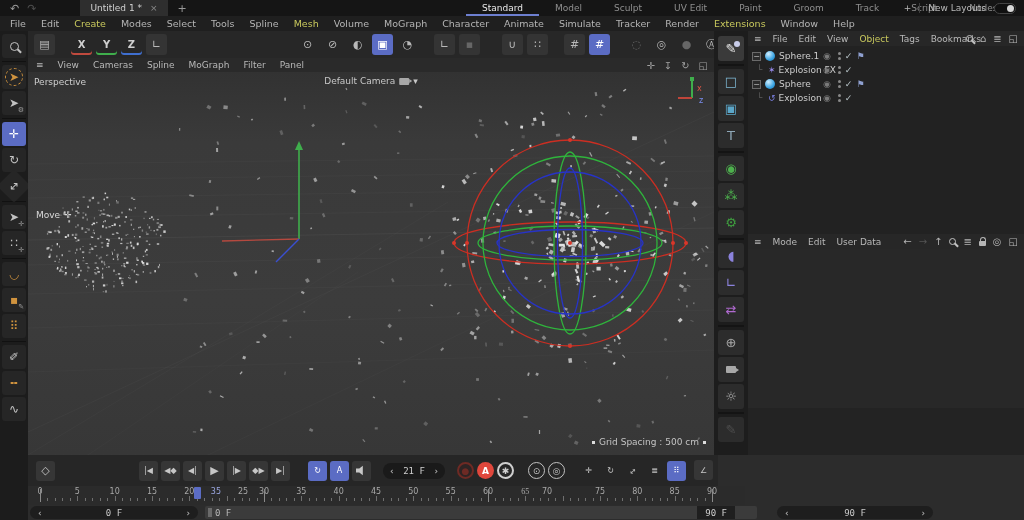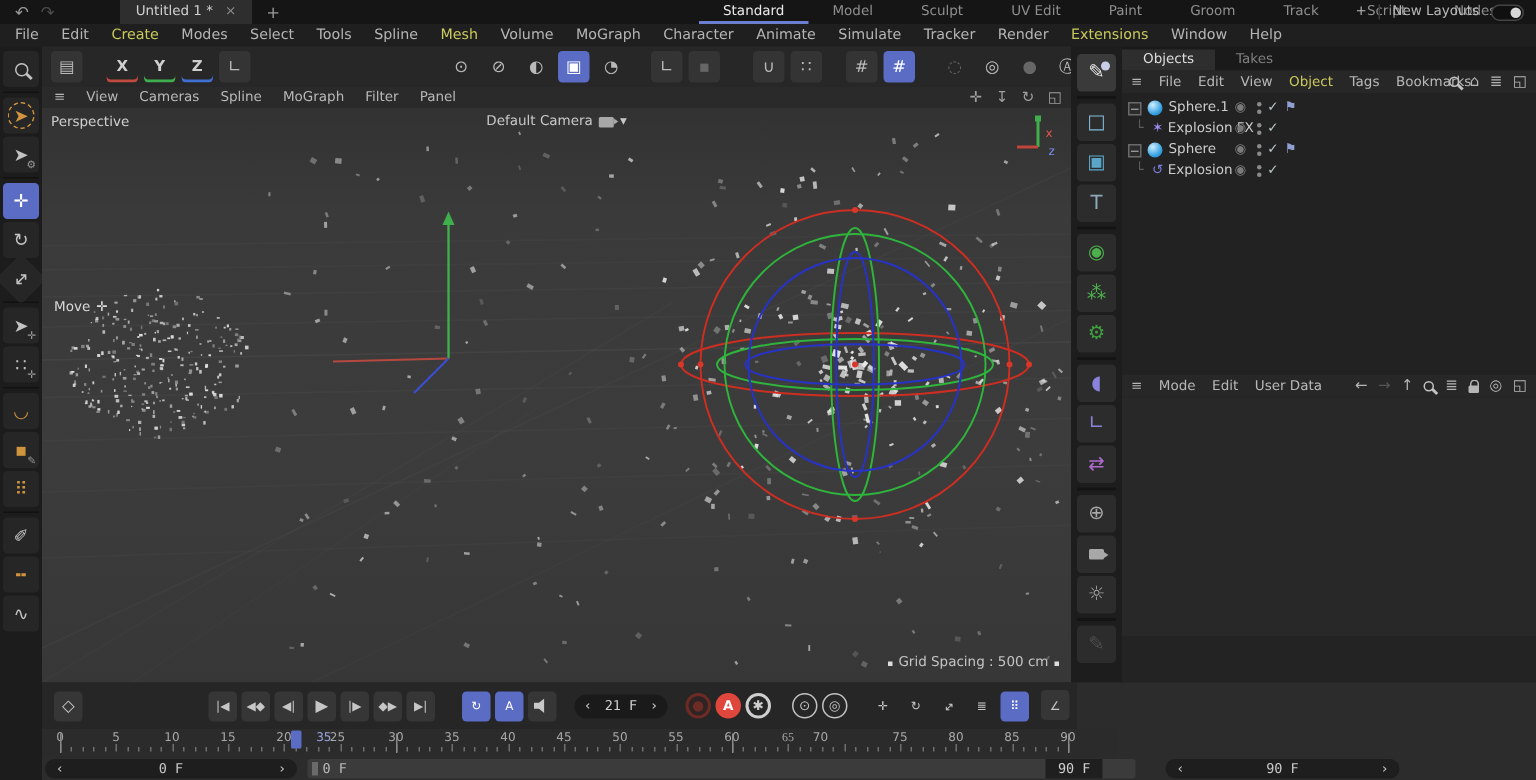--- a/index.html
+++ b/index.html
@@ -70,21 +70,21 @@
   #vp-menu .icons { position:absolute; right:6px; display:flex; gap:9px; color:#9f9f9f; font-size:10px; }
   #viewport { position:absolute; left:28px; top:72px; width:686px; height:383px;
     background:linear-gradient(#323232,#3a3a3a 18%,#3c3c3c 60%,#373737); }
   #viewport svg { position:absolute; inset:0; }
   .vp-label { position:absolute; left:6px; top:5px; color:#cfcfcf; font-size:9px; }
   .vp-cam { position:absolute; left:50%; top:4px; transform:translateX(-50%); color:#c8c8c8;
     display:flex; align-items:center; gap:4px; }
   .i-cam { width:10px; height:7px; background:#a8a8a8; border-radius:1px; position:relative; display:inline-block; }
   .i-cam::after { content:""; position:absolute; right:-3px; top:1.5px; border-left:3px solid #a8a8a8;
     border-top:2px solid transparent; border-bottom:2px solid transparent; }
-  .vp-tool { position:absolute; left:8px; top:128px; color:#dadada; display:flex; gap:4px; align-items:center; }
+  .vp-tool { position:absolute; left:8px; top:138px; color:#dadada; display:flex; gap:4px; align-items:center; }
   .vp-grid-label { position:absolute; right:8px; bottom:8px; color:#c4c4c4; display:flex; align-items:center; gap:4px; }
   .vp-grid-label i { width:3px; height:3px; background:#ddd; display:inline-block; }
   #axis-widget { position:absolute; right:8px; top:6px; width:28px; height:30px; }
   #axis-widget .ay { position:absolute; left:13px; top:2px; width:2px; height:18px; background:#3fae4c; }
   #axis-widget .ay::before { content:""; position:absolute; left:-1px; top:-3px; width:4px; height:4px; background:#3fae4c; }
   #axis-widget .ax { position:absolute; left:0; top:19px; width:14px; height:2px; background:#c0453a; }
   #axis-widget .lx { position:absolute; left:19px; top:6px; color:#e05545; font-size:8px; }
   #axis-widget .lz { position:absolute; left:21px; top:18px; color:#7b8ef0; font-size:8px; }
 
   
@@ -1027,24 +1027,20 @@
     <span class="rp" style="color:#a8a8a8">⊕</span>
     <span class="rp" style="color:#a8a8a8">
         <span class="i-cam"></span>
       </span>
     <span class="rp" style="color:#a8a8a8">☼</span>
     <span class="rp-sep"></span>
     <span class="rp" style="color:#4d4d4d">✎</span>
   </div>
 
   <div id="right-panel">
-    <div class="tabbar">
-      <span class="ptab active">Objects</span>
-      <span class="ptab">Takes</span>
-    </div>
     <div class="panel-menu">
       <span>≡</span>
       <span>File</span>
       <span>Edit</span>
       <span>View</span>
       <span class="accent">Object</span>
       <span>Tags</span>
       <span>Bookmarks</span>
       <span class="icons">
         <span class="i-search sm"></span>
@@ -1259,21 +1255,21 @@
           <i class="tick" style="left: 654.133px;"></i>
           <i class="tick" style="left: 661.6px;"></i>
           <i class="tick" style="left: 669.067px;"></i>
           <i class="tick" style="left: 676.533px;"></i>
           <i class="tick t5" style="left: 684px;"></i>
           <b class="tlabel" style="left: 12px;">0</b>
           <b class="tlabel" style="left: 49.3333px;">5</b>
           <b class="tlabel" style="left: 86.6667px;">10</b>
           <b class="tlabel" style="left: 124px;">15</b>
           <b class="tlabel" style="left: 161.333px;">20</b>
-          <b class="tlabel" style="left: 197px;">25</b>
+          <b class="tlabel" style="left: 215px;">25</b>
           <b class="tlabel" style="left: 236px;">30</b>
           <b class="tlabel" style="left: 273.333px;">35</b>
           <b class="tlabel" style="left: 310.667px;">40</b>
           <b class="tlabel" style="left: 348px;">45</b>
           <b class="tlabel" style="left: 385.333px;">50</b>
           <b class="tlabel" style="left: 422.667px;">55</b>
           <b class="tlabel" style="left: 460px;">60</b>
           <b class="tlabel" style="left: 497.333px; font-family: Liberation Serif, serif;">65</b>
           <b class="tlabel" style="left: 519px;">70</b>
           <b class="tlabel" style="left: 572px;">75</b>

